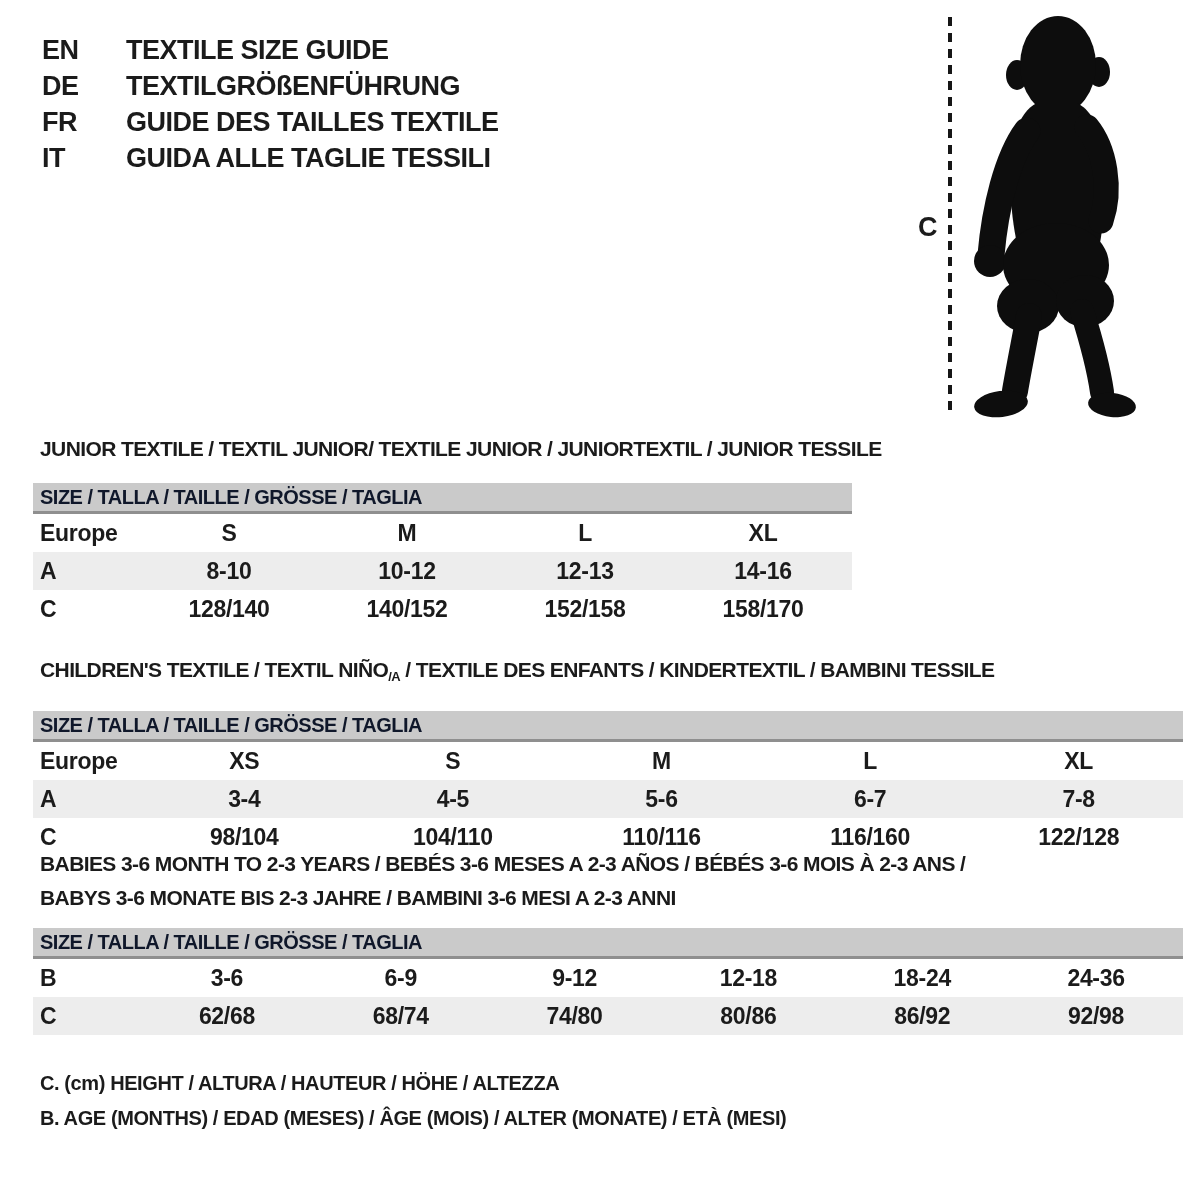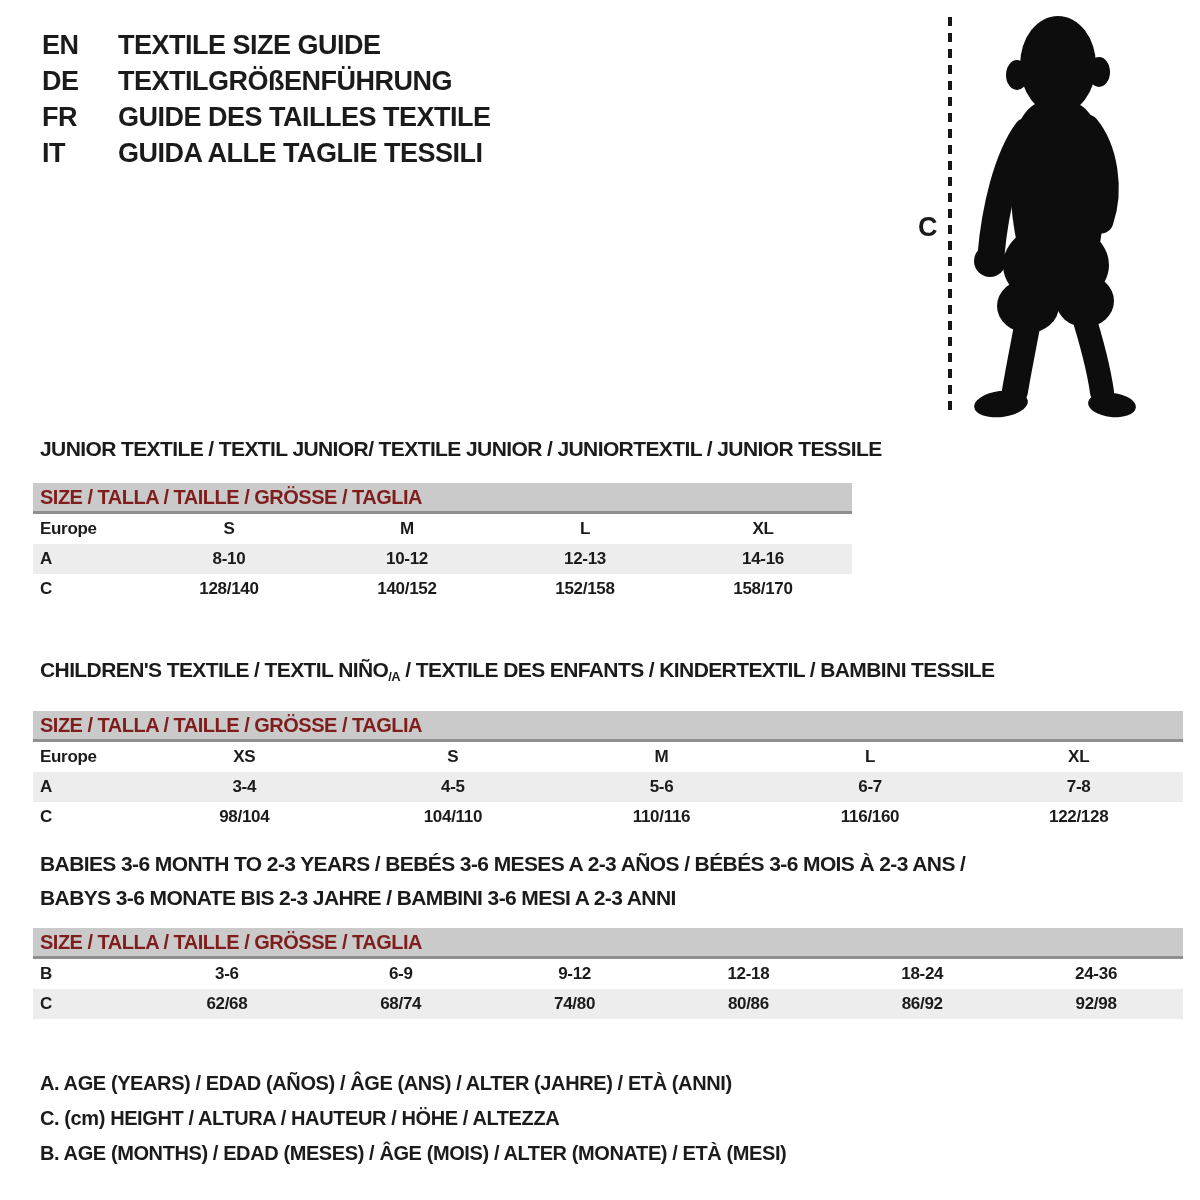--- a/index.html
+++ b/index.html
@@ -9,21 +9,21 @@
     font-family: "Liberation Sans", sans-serif;
     font-weight: bold;
     color: #1b1b1b;
     position: relative;
     overflow: hidden;
   }
   .page { position: absolute; inset: 0; }
 
   
   .lang-block { position: absolute; left: 42px; top: 30px; }
-  .lang-row { display: flex; height: 36px; align-items: flex-start; }
+  .lang-row { display: flex; height: 36px; align-items: flex-end; gap: 8px; }
   .lang-code { width: 76px; font-size: 27px; letter-spacing: -0.5px; }
   .lang-title { font-size: 27px; letter-spacing: -0.5px; white-space: nowrap; }
 
   
   .figure { position: absolute; left: 900px; top: 0; width: 300px; height: 440px; }
   .dash-line {
     position: absolute; left: 48px; top: 17px; width: 4px; height: 400px;
     background: repeating-linear-gradient(to bottom, #161616 0px, #161616 9px, transparent 9px, transparent 16px);
   }
   .figure-c { position: absolute; left: 18px; top: 212px; font-size: 27px; }
@@ -34,25 +34,25 @@
   .section-title {
     font-size: 21px; line-height: 26px; letter-spacing: -0.6px;
     padding-left: 7px; white-space: nowrap;
   }
   .section-title .sub { font-size: 13px; vertical-align: -4px; }
   .size-bar {
     background: #cacaca;
     border-bottom: 3px solid #8f8f8f;
     height: 28px; line-height: 28px;
     font-size: 20px; letter-spacing: -0.5px;
-    color: #7f1d1d;
+    color: #0f172a;
     padding-left: 7px;
     margin-top: 21px;
   }
-  .trow { display: flex; height: 30px; align-items: center; font-size: 17px; letter-spacing: -0.3px; }
+  .trow { display: flex; height: 38px; align-items: center; font-size: 23px; letter-spacing: -0.3px; }
   .trow.shaded { background: #ededed; }
   .cell-label { width: 107px; padding-left: 7px; box-sizing: border-box; }
   .cell { flex: 1; text-align: center; }
 
   .section-junior   { top: 436px; width: 819px; }
   .section-children { top: 657px; width: 1150px; }
   .section-babies   { top: 847px; width: 1150px; }
   .section-babies .section-title { line-height: 34px; }
   .section-babies .size-bar { margin-top: 13px; }
 
@@ -195,18 +195,17 @@
       <div class="cell">62/68</div>
       <div class="cell">68/74</div>
       <div class="cell">74/80</div>
       <div class="cell">80/86</div>
       <div class="cell">86/92</div>
       <div class="cell">92/98</div>
     </div>
   </div>
 
   <div class="footnotes">
-    <div class="footnote">A. AGE (YEARS) / EDAD (AÑOS) / ÂGE (ANS) / ALTER (JAHRE) / ETÀ (ANNI)</div>
     <div class="footnote">C. (cm) HEIGHT / ALTURA / HAUTEUR / HÖHE / ALTEZZA</div>
     <div class="footnote">B. AGE (MONTHS) / EDAD (MESES) / ÂGE (MOIS) / ALTER (MONATE) / ETÀ (MESI)</div>
   </div>
 
 </div>
 
 </body></html>

